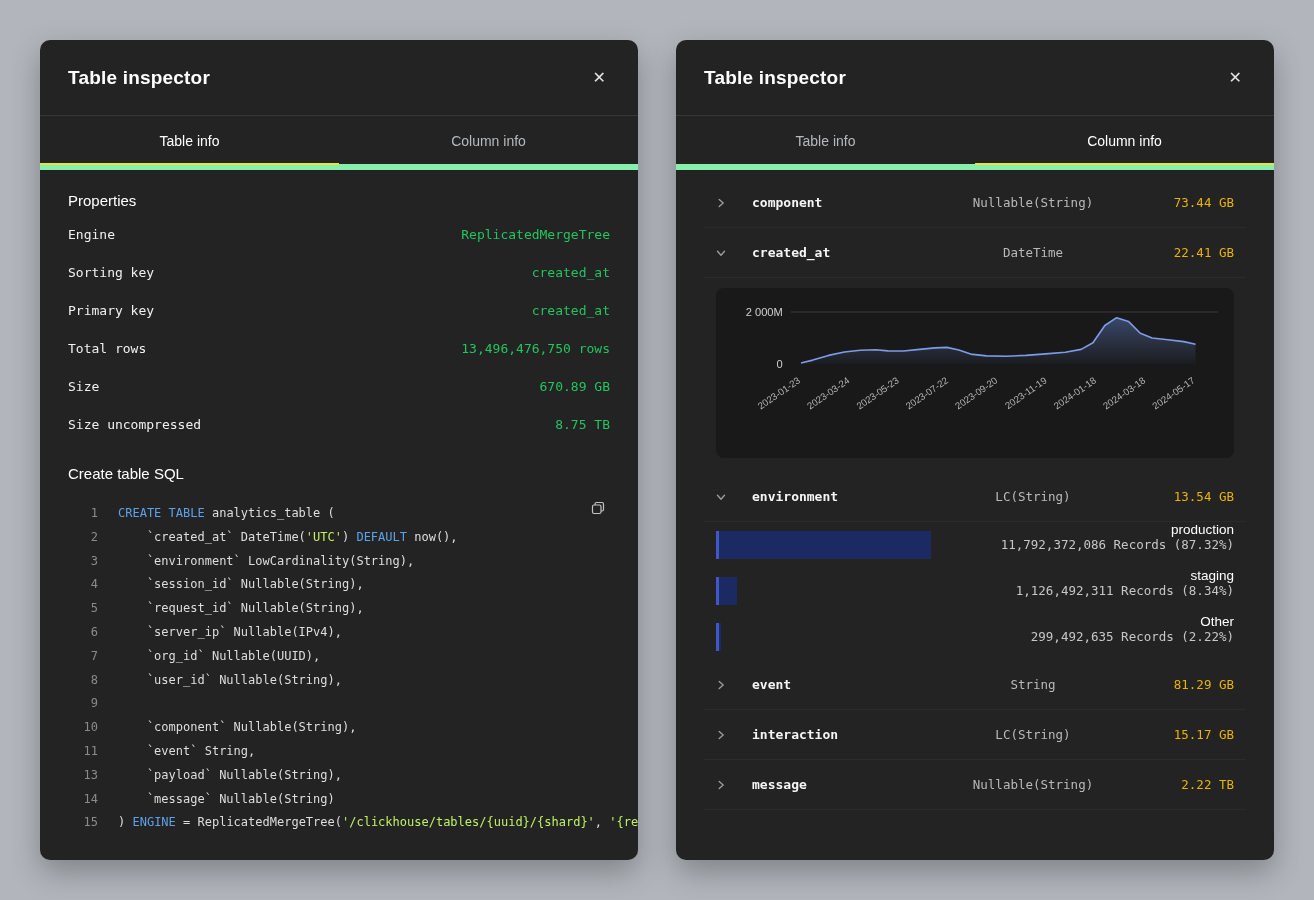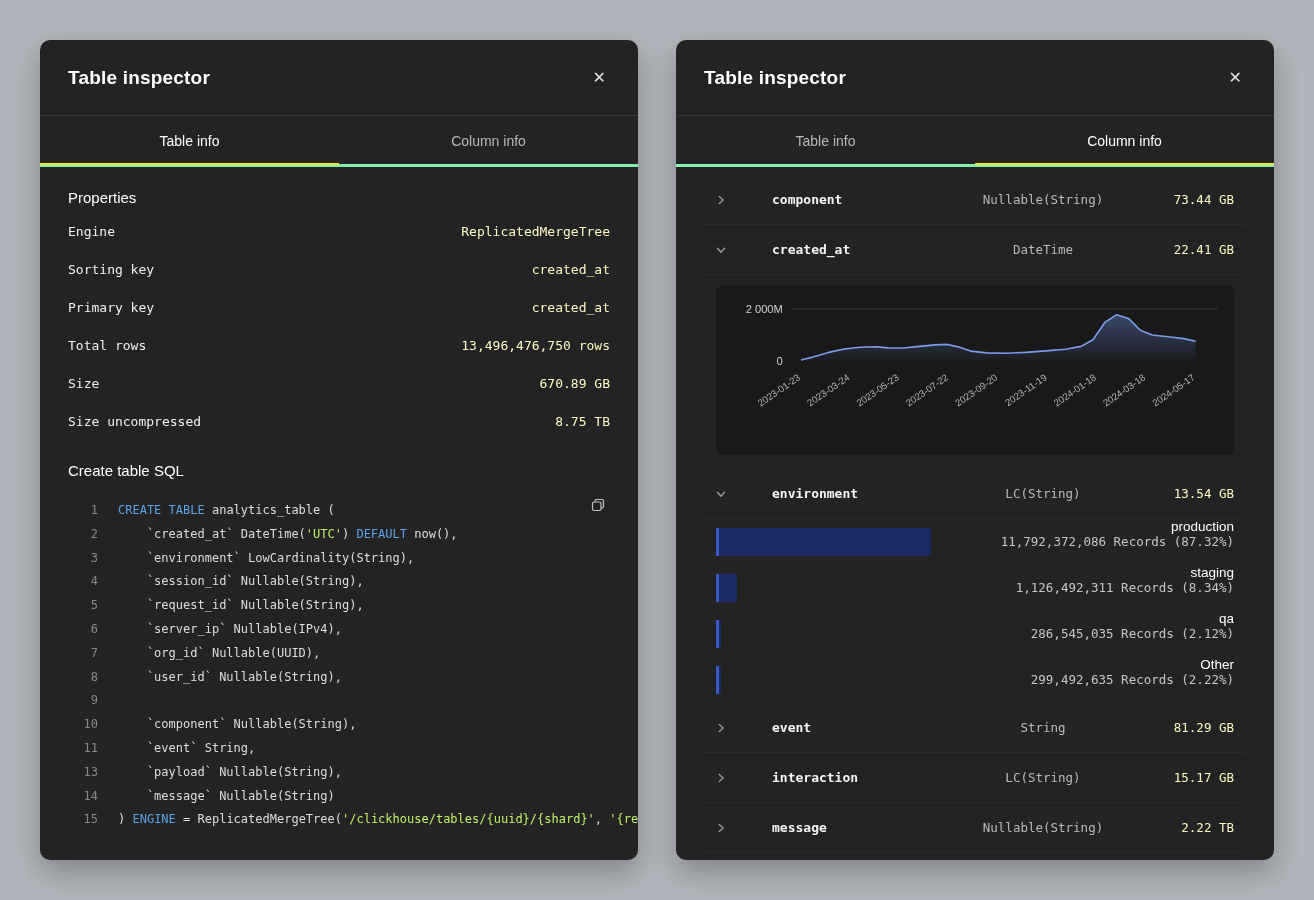--- a/index.html
+++ b/index.html
@@ -19,58 +19,58 @@
   #left-modal { left:40px; }
   #right-modal { left:676px; }
 
   .modal-header {
     height:76px; display:flex; align-items:center; justify-content:space-between;
     padding:8px 28px; border-bottom:1px solid #383838;
   }
   .modal-title { font-size:19px; font-weight:bold; letter-spacing:.2px; color:#fff; }
   .close-btn { background:none; border:none; color:#e3e3e3; font-size:16px; cursor:pointer; line-height:1; padding:4px; }
 
-  .tabs { display:flex; border-bottom:3px solid #86efac; }
+  .tabs { display:flex; border-bottom:6px solid #86efac; }
   .tab {
     flex:1; text-align:center; padding:17px 0 14px; font-size:14px;
     color:#b6b9bd; cursor:pointer; border-bottom:2px solid transparent; margin-bottom:-1px;
   }
   .tab.active { color:#ffffff; border-bottom-color:#e8e43c; }
 
   .modal-content { padding:0 28px; }
 
   .section-heading { font-size:15px; font-weight:normal; color:#fff; margin:22px 0 6px; }
 
   .prop-row {
     display:flex; justify-content:space-between; align-items:center;
     padding:11.5px 0; font-family:"DejaVu Sans Mono", monospace; font-size:13px;
   }
   .prop-label { color:#f0f0f0; }
-  .prop-value { color:#fef9c3; }
+  .prop-value { color:#22c55e; }
 
   .code-block { position:relative; margin-top:20px; font-family:"DejaVu Sans Mono", monospace; }
   .copy-btn { position:absolute; right:0; top:-6px; background:none; border:none; cursor:pointer; padding:4px; }
   .code-line { display:flex; line-height:23.8px; }
   .line-num { width:30px; text-align:right; margin-right:20px; color:#8b8b8b; font-size:12px; flex-shrink:0; }
   .code-text { white-space:pre; font-size:12px; }
   .tok-p  { color:#dedede; }
   .tok-kw { color:#5da2e8; }
   .tok-s  { color:#bef264; }
 
   #columns-list { margin-top:8px; }
   .col-row {
     display:flex; align-items:center; height:50px; padding:0 12px;
     border-bottom:1px solid #2b2b2b; cursor:pointer;
-    font-family:"DejaVu Sans Mono", monospace; font-size:13px;gap:20px;
+    font-family:"DejaVu Sans Mono", monospace; font-size:13px;
   }
   .chevron { width:10px; margin-right:26px; display:flex; }
   .chevron svg { display:block; }
   .col-name { font-weight:bold; color:#f5f5f5; width:190px; }
   .col-type { flex:1; text-align:center; color:#b9b9b9; font-size:12.5px; }
-  .col-size { width:110px; text-align:right; color:#fef9c3; font-size:12.5px; }
+  .col-size { width:110px; text-align:right; color:#eab308; font-size:12.5px; }
 
   .chart-panel {
     margin:10px 12px 14px 12px; height:170px; background:#191919;
     border-radius:8px; overflow:hidden;
   }
   .ax { fill:#b4b4b4; font-size:9.5px; font-family:"Liberation Sans", sans-serif; }
   .ax-y { fill:#cfcfcf; font-size:11px; font-family:"Liberation Sans", sans-serif; }
 
   .bar-row { position:relative; height:46px; display:flex; align-items:flex-end; padding:0 12px;flex-direction:column; }
   .dist-bar {
@@ -259,25 +259,20 @@
           <div class="dist-bar" style="width: 215px;"></div>
           <span class="bar-label">production</span>
           <span class="bar-records">11,792,372,086 Records (87.32%)</span>
         </div>
         <div class="bar-row">
           <div class="dist-bar" style="width: 20.5348px;"></div>
           <span class="bar-label">staging</span>
           <span class="bar-records">1,126,492,311 Records (8.34%)</span>
         </div>
         <div class="bar-row">
-          <div class="dist-bar" style="width: 5.21988px;"></div>
-          <span class="bar-label">qa</span>
-          <span class="bar-records">286,545,035 Records (2.12%)</span>
-        </div>
-        <div class="bar-row">
           <div class="dist-bar" style="width: 5.4661px;"></div>
           <span class="bar-label">Other</span>
           <span class="bar-records">299,492,635 Records (2.22%)</span>
         </div>
         <div class="col-row">
           <span class="chevron">
             <svg width="10" height="10" viewBox="0 0 10 10">
               <path d="M3.2 1.5 L7.2 5 L3.2 8.5" fill="none" stroke="#9b9b9b" stroke-width="1.4" stroke-linecap="round" stroke-linejoin="round"></path>
             </svg>
           </span>

